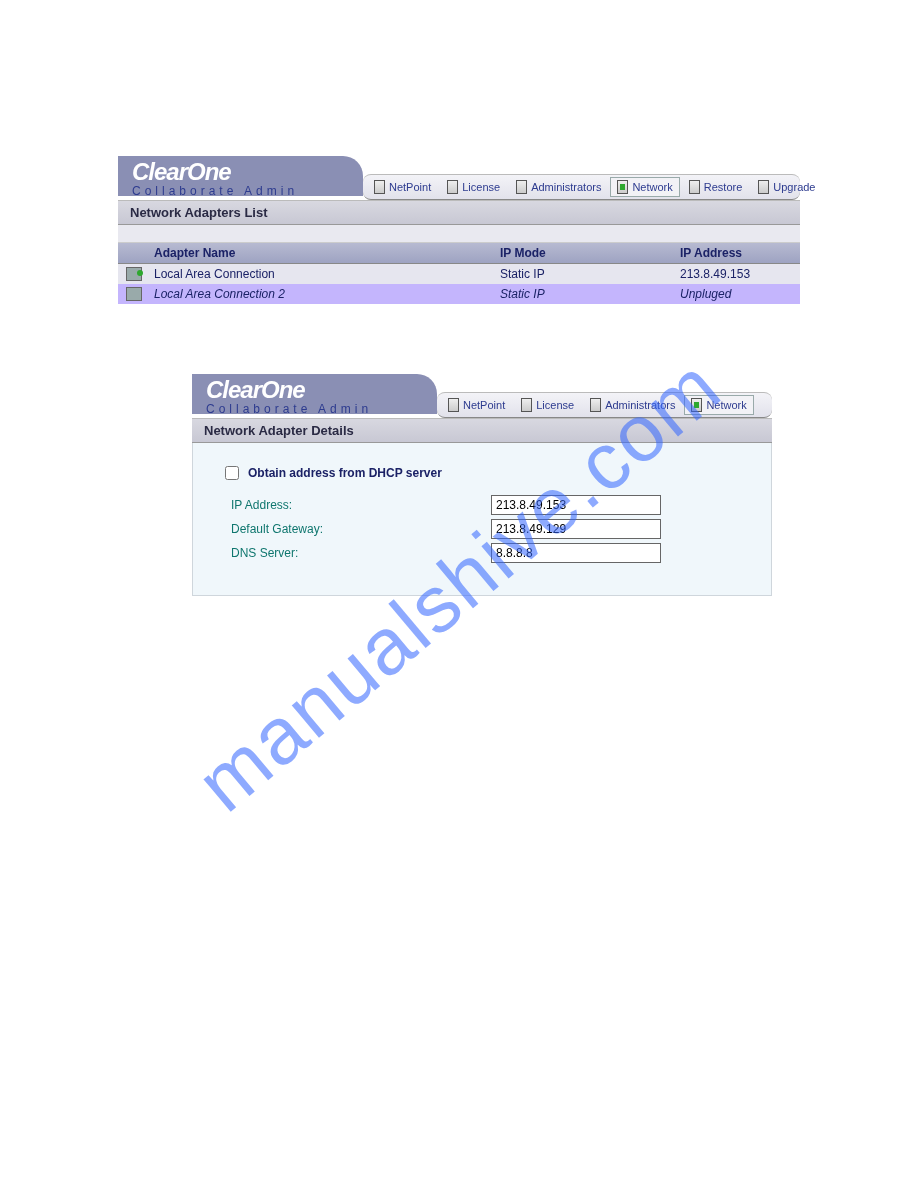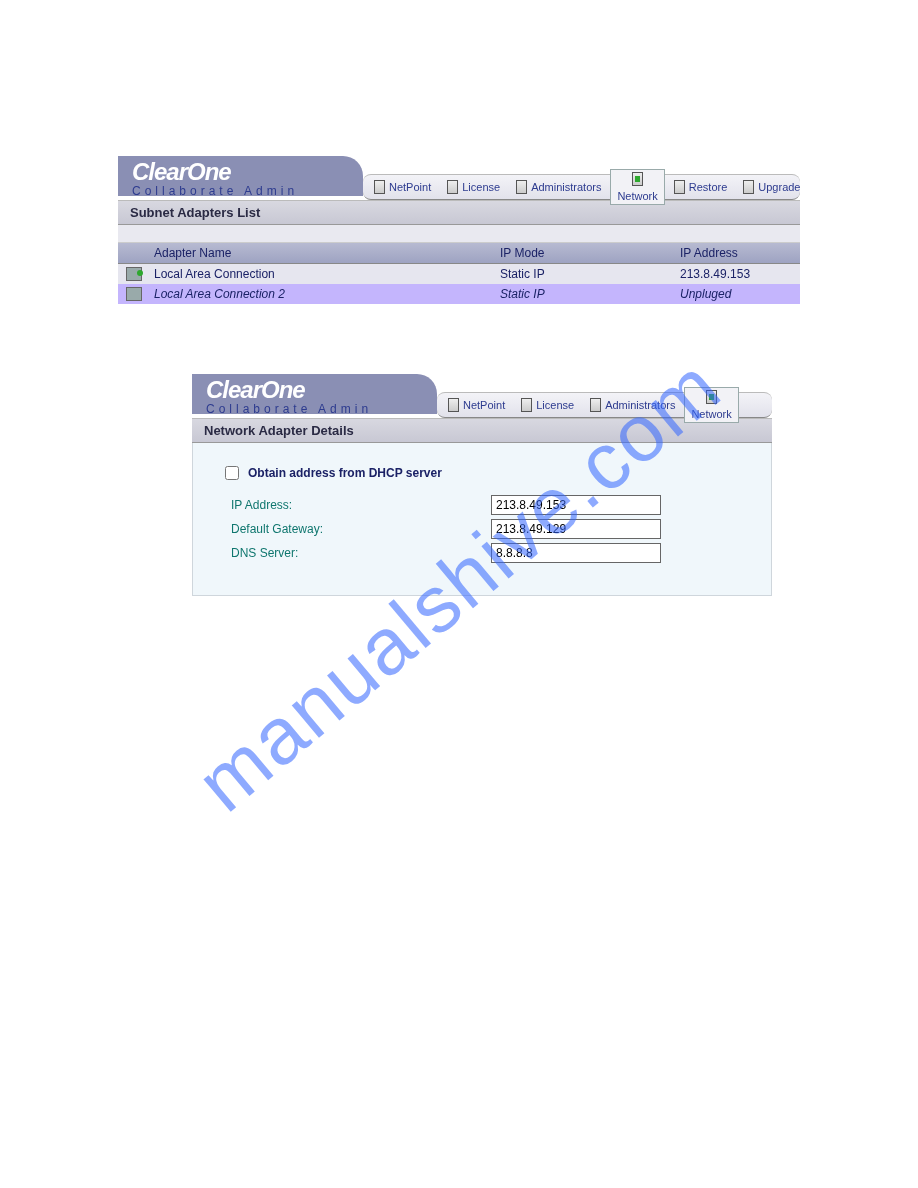--- a/index.html
+++ b/index.html
@@ -87,21 +87,20 @@
     padding: 2px 6px;
     font-size: 11px;
     color: #2d3b8f;
     border: 1px solid transparent;
     white-space: nowrap;
     cursor: pointer;
   }
   .tab.active {
     border: 1px solid #9aa;
     background: #f2f2f6;
-    flex-direction: column;
   }
   .tab-icon {
     width: 11px; height: 14px;
     border: 1px solid #555;
     background: linear-gradient(#eee, #ccc);
     position: relative;
   }
   .tab-icon.green::after {
     content: "";
     position: absolute;
@@ -121,21 +120,21 @@
   .spacer-row {
     height: 18px;
     background: #e9e9f0;
     border-bottom: 1px solid #ccc;
   }
   .table-head {
     display: flex;
     background: linear-gradient(#b7bad1, #9ea3c2);
     color: #1b2266;
     font-size: 12px;
-    font-weight: normal;
+    font-weight: bold;
     border-bottom: 1px solid #888;
     padding: 3px 0;
   }
   .col-icon { width: 30px; }
   .col-name { flex: 1; padding-left: 6px; }
   .col-mode { width: 180px; }
   .col-ip { width: 120px; padding-right: 10px; }
   .row {
     display: flex;
     align-items: center;
@@ -231,21 +230,21 @@
       <div class="tab">
           <span class="tab-icon"></span>
           <span>Restore</span>
         </div>
       <div class="tab">
           <span class="tab-icon"></span>
           <span>Upgrade</span>
         </div>
     </div>
   </div>
-  <div class="section-bar">Subnet Adapters List</div>
+  <div class="section-bar">Network Adapters List</div>
   <div class="spacer-row"></div>
   <div class="table-head">
     <div class="col-icon"></div>
     <div class="col-name">Adapter Name</div>
     <div class="col-mode">IP Mode</div>
     <div class="col-ip">IP Address</div>
   </div>
   <div class="row alt">
     <div class="col-icon">
         <div class="nic-icon on"></div>

